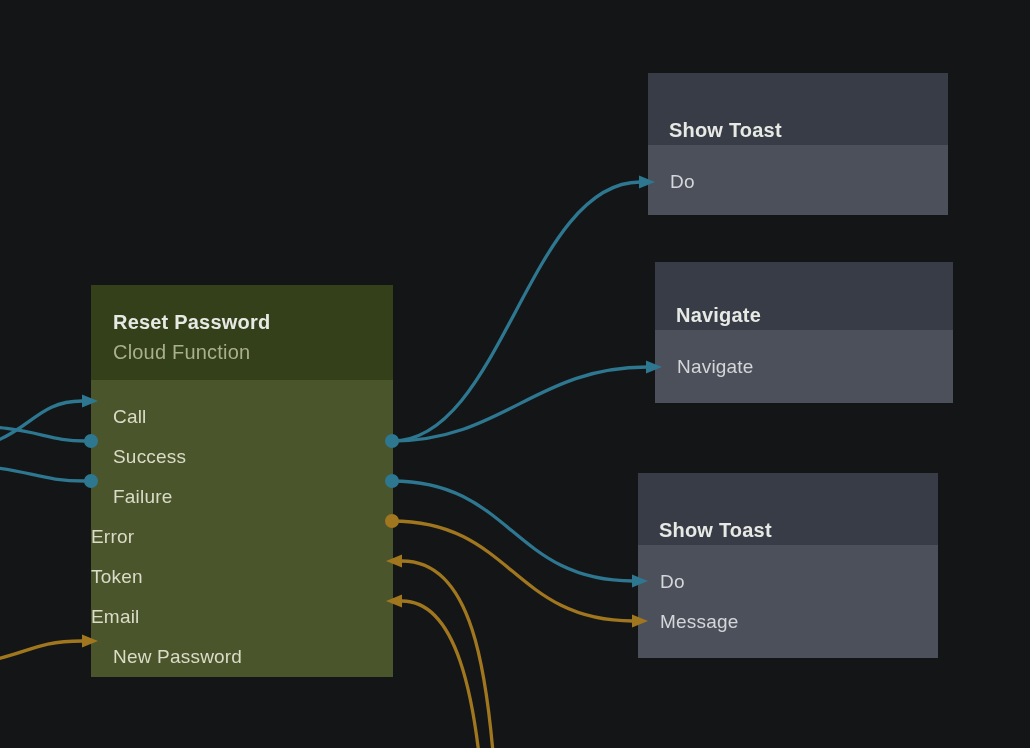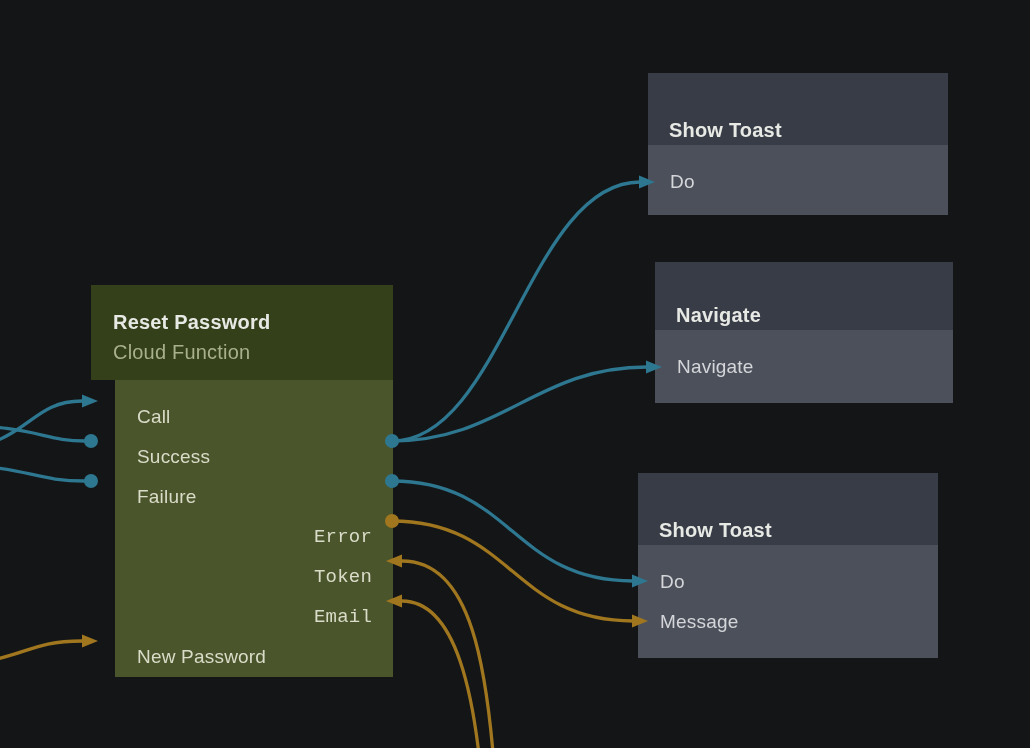--- a/index.html
+++ b/index.html
@@ -20,31 +20,31 @@
     width:1030px;height:748px;
     background:var(--bg);
     overflow:hidden;
     position:relative;
     font-family:"Liberation Sans", sans-serif;
   }
   .canvas{position:absolute;inset:0;}
   .node{position:absolute;border-radius:2px;}
   .node .header{box-sizing:border-box;}
   .node--green .header{background:var(--green-header);padding:22px 22px 0 22px;margin-top:20px;}
-  .node--green .body{background:var(--green-body);margin-left:24px;}
+  .node--green .body{background:var(--green-body);}
   .node--gray .header{background:var(--gray-header);display:flex;align-items:flex-end;padding-left:21px;}
   .node--gray .body{background:var(--gray-body);}
   .body{box-sizing:border-box;padding-top:17px;height:100%;}
   .node{display:flex;flex-direction:column;}
   .node .body{flex:1;}
   .title{font-size:20px;font-weight:bold;color:var(--title);line-height:30px;letter-spacing:.2px;}
   .subtitle{font-size:20px;color:var(--subtitle);line-height:30px;letter-spacing:.2px;}
   .row{height:40px;display:flex;align-items:center;font-size:19px;letter-spacing:.2px;}
   .row.left{justify-content:flex-start;padding-left:22px;}
-  .row.right{justify-content:flex-end;padding-right:21px;font-family:Liberation Mono, monospace;}
+  .row.right{padding-right:21px;}
   .node--green .row{color:var(--port-green);}
   .node--gray .row{color:var(--port-gray);}
   #edge-layer{position:absolute;left:0;top:0;pointer-events:none;}
 </style>
 </head>
 <body>
 
 <div class="canvas">
 
   <div class="node node--green" style="left: 91px; top: 265px; width: 302px; height: 412px;">

